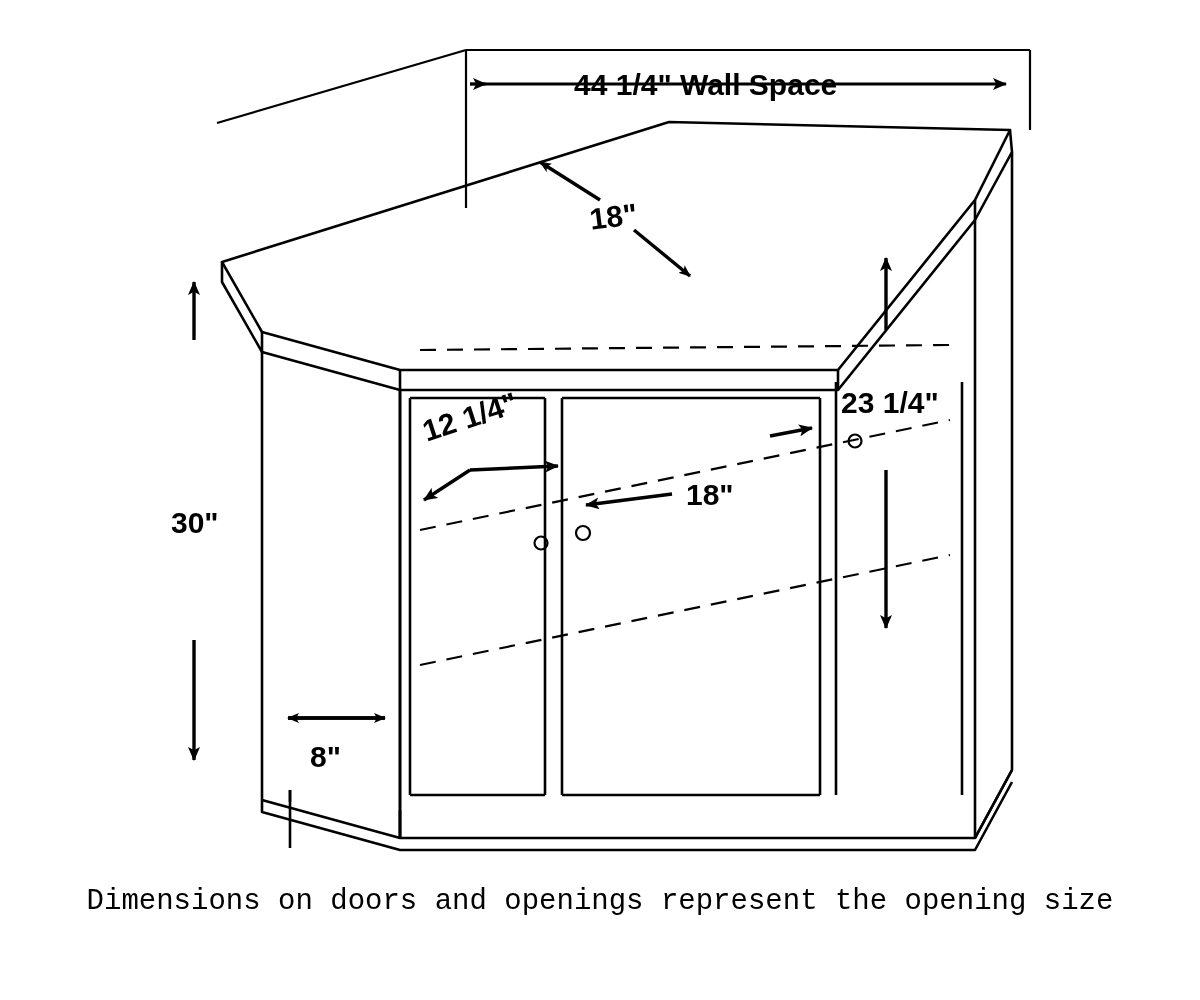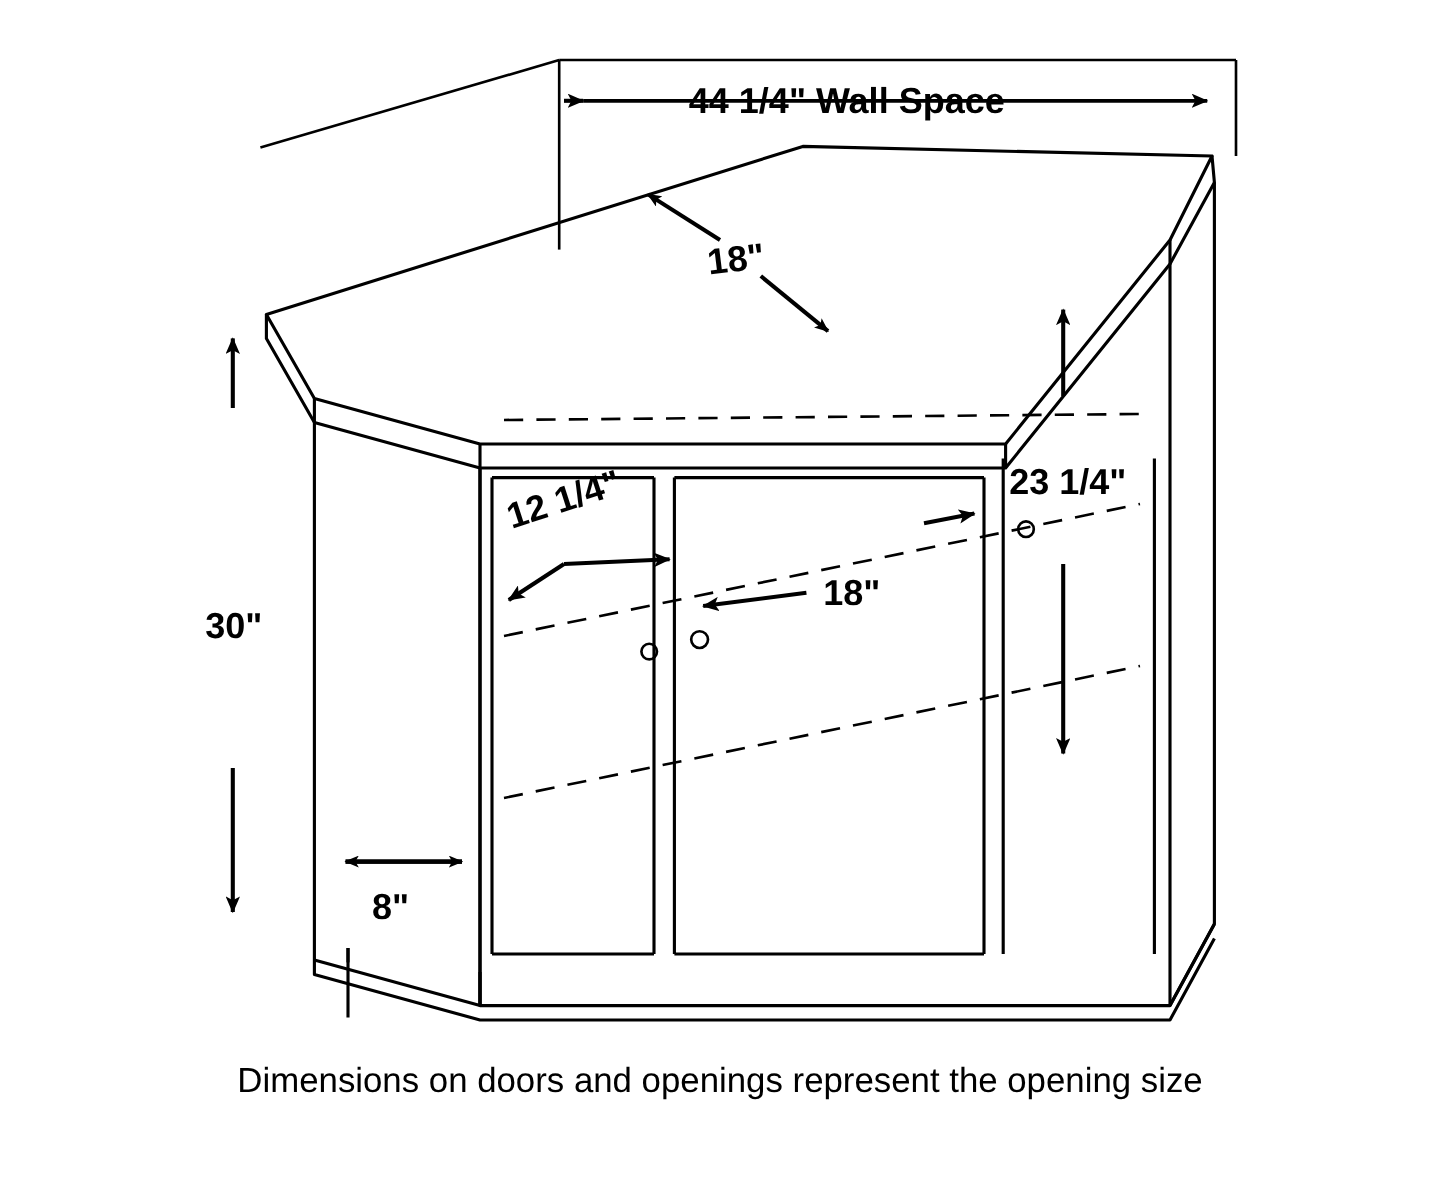--- a/index.html
+++ b/index.html
@@ -29,21 +29,21 @@
     color: #000000;
     white-space: nowrap;
     line-height: 1;
   }
   #caption {
     position: absolute;
     left: 0;
     top: 885px;
     width: 1200px;
     text-align: center;
-    font-family: Liberation Sans, sans-serif;
+    font-family: Liberation Mono, monospace;
     font-size: 29px;
     color: #000000;
     white-space: nowrap;
   }
   .lbl-wall    { left: 574px; top: 70px;  font-size: 30px; }
   .lbl-depth18 { left: 588px; top: 205px; font-size: 30px; transform: rotate(-7deg); transform-origin: left top; }
   .lbl-h30     { left: 171px; top: 508px; font-size: 30px; }
   .lbl-toe8    { left: 310px; top: 742px; font-size: 30px; }
   .lbl-d1225   { left: 419px; top: 418px; font-size: 30px; transform: rotate(-18deg); transform-origin: left top; }
   .lbl-d18     { left: 686px; top: 480px; font-size: 30px; }

